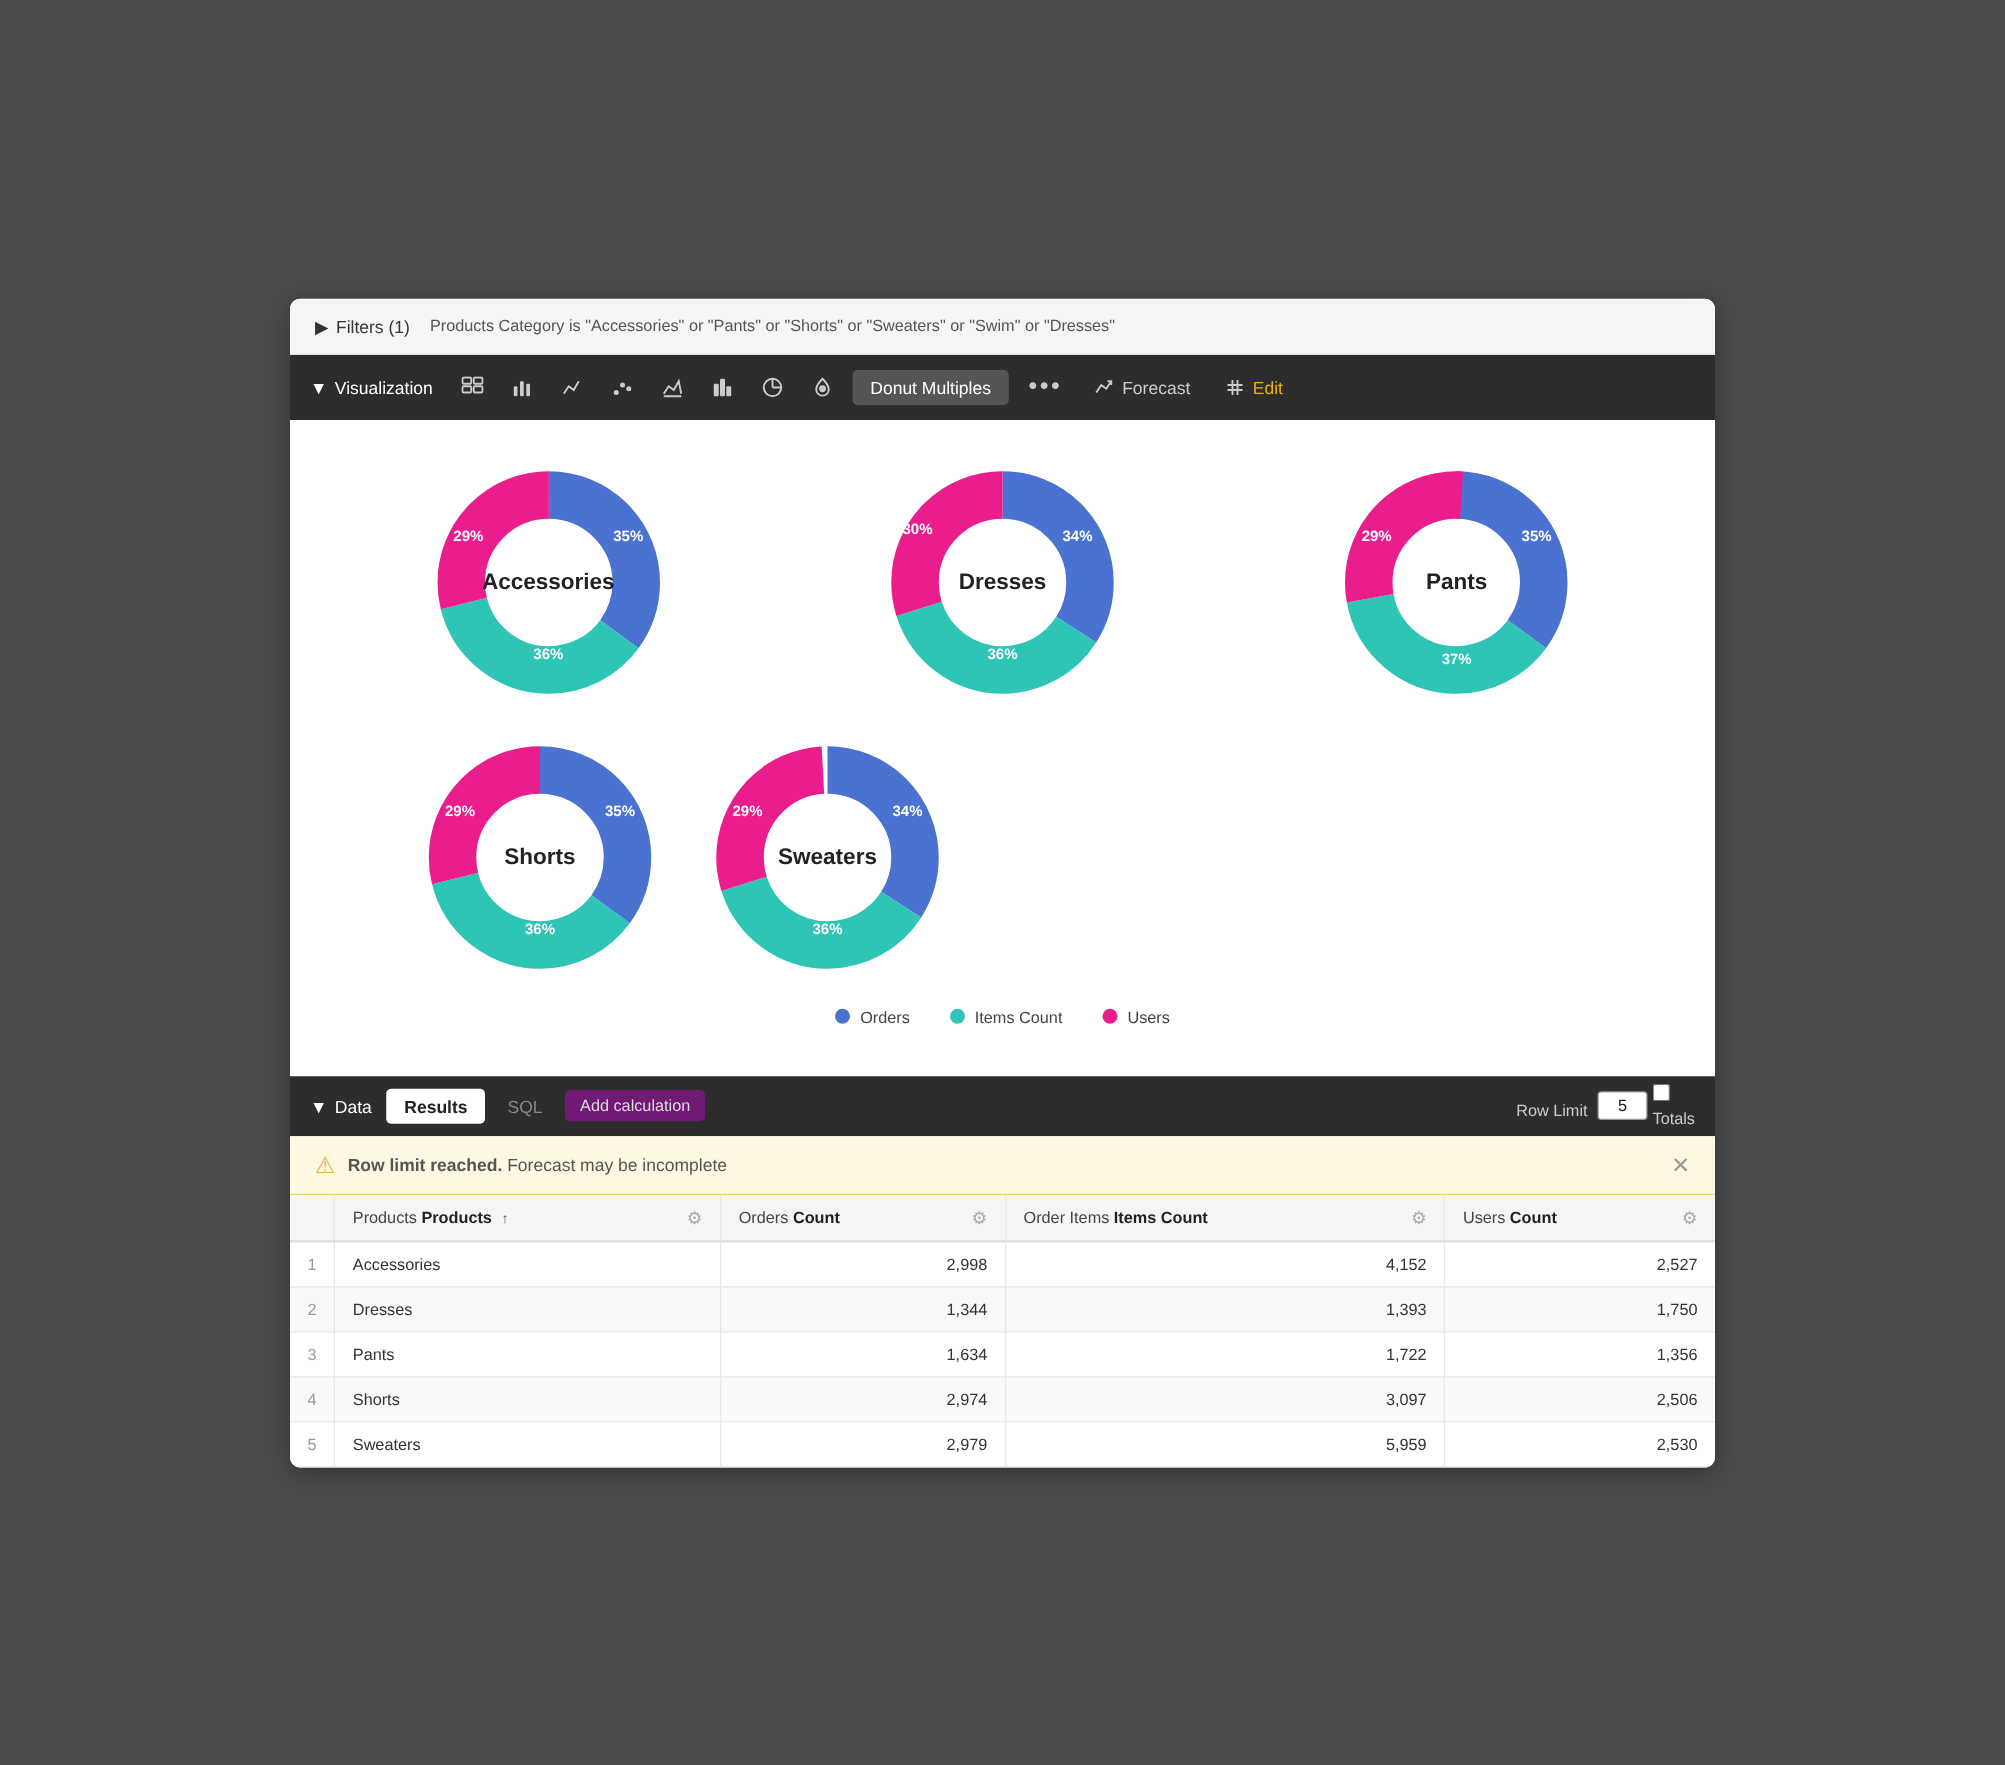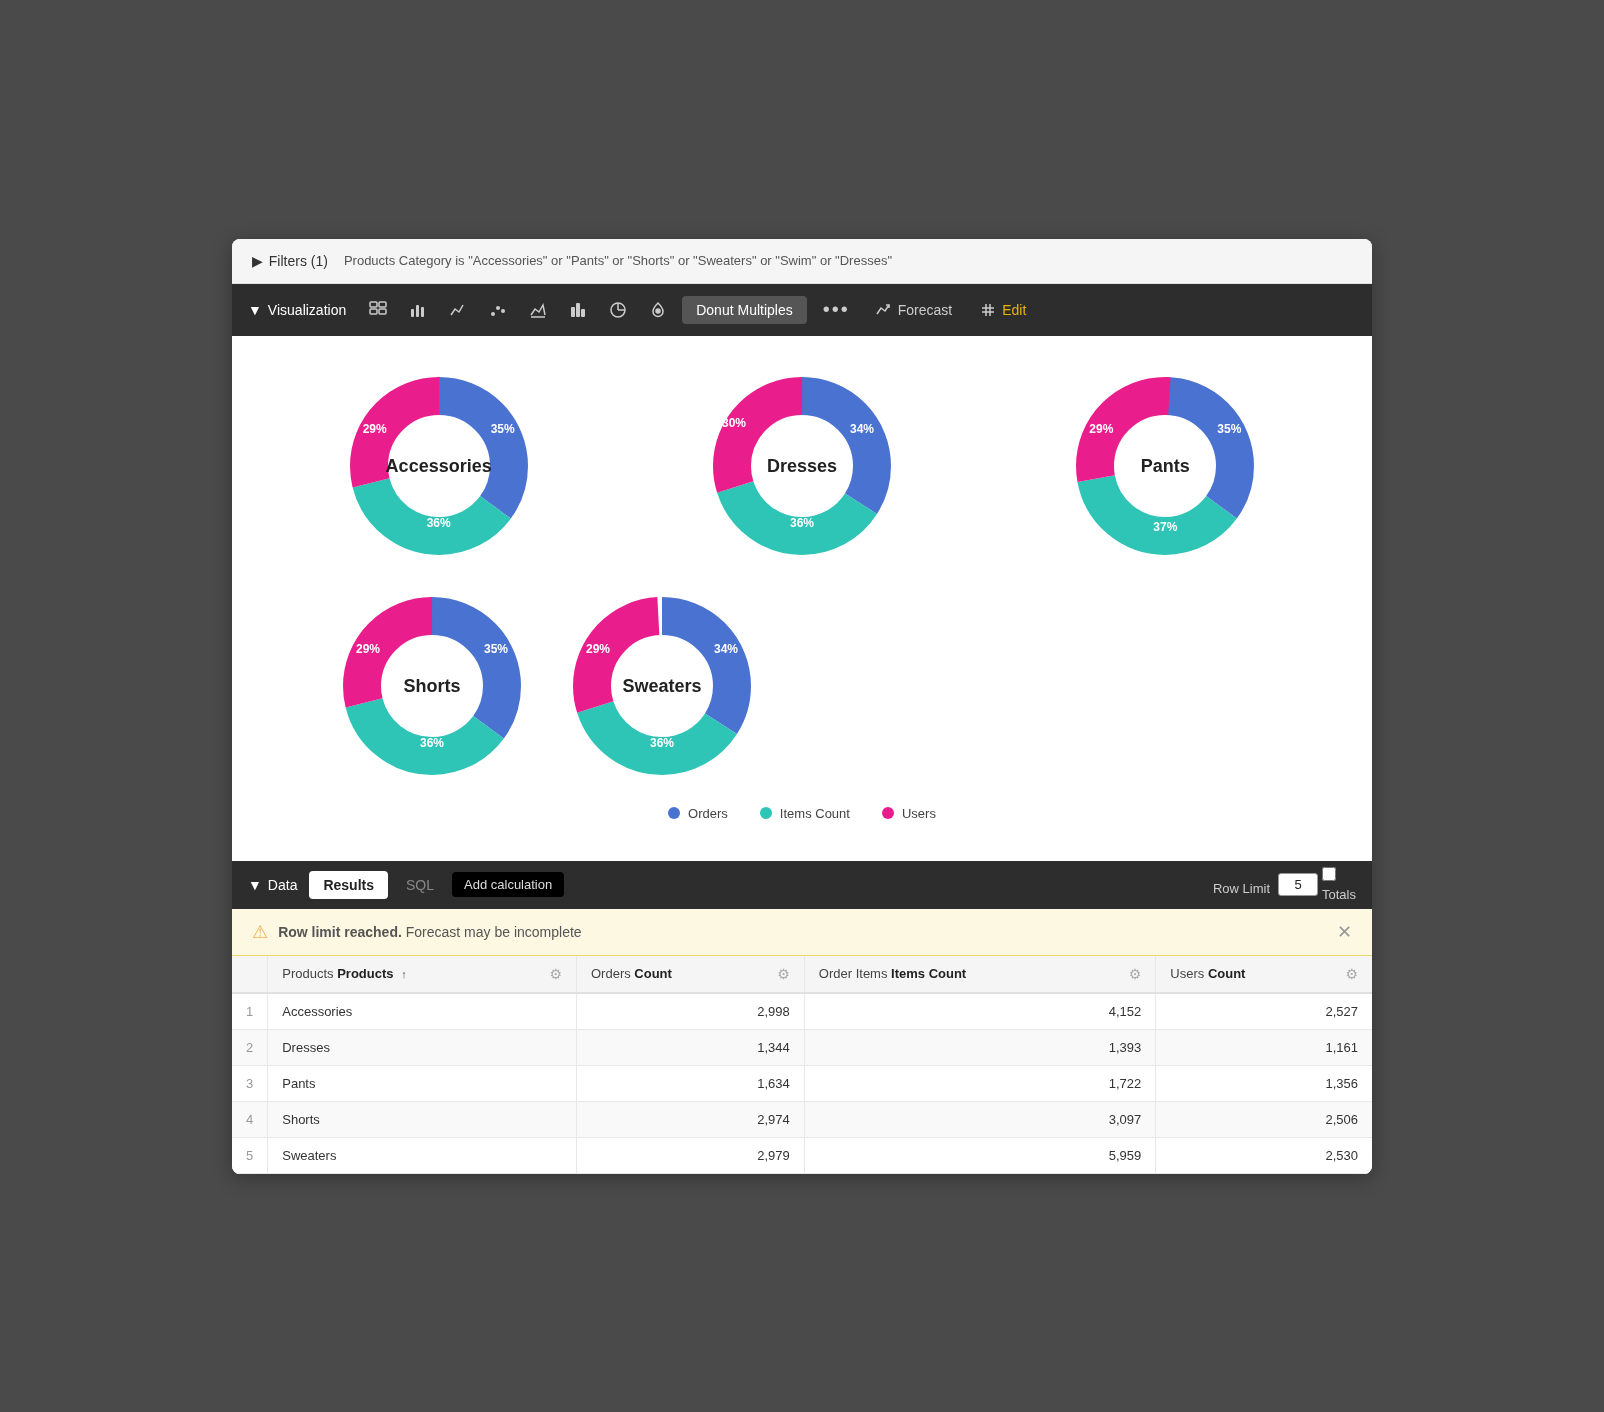--- a/index.html
+++ b/index.html
@@ -187,21 +187,21 @@
       cursor: pointer;
       border-radius: 4px;
     }
     .data-tab.active {
       background: #fff;
       color: #222;
       font-weight: 600;
     }
     .data-tab.dim { color: #888; }
     .add-calc-btn {
-      background: #000000;
+      background: #701a75;
       color: #ddd;
       border-radius: 4px;
       padding: 5px 12px;
       font-size: 13px;
       cursor: pointer;
     }
     .data-spacer { flex: 1; }
     .row-limit-section {
       display: flex;
       align-items: flex-end;
@@ -539,21 +539,21 @@
       <td>Accessories</td>
       <td class="num">2,998</td>
       <td class="num">4,152</td>
       <td class="num">2,527</td>
     </tr>
           <tr>
       <td class="row-num">2</td>
       <td>Dresses</td>
       <td class="num">1,344</td>
       <td class="num">1,393</td>
-      <td class="num">1,161</td>
+      <td class="num">1,750</td>
     </tr>
           <tr>
       <td class="row-num">3</td>
       <td>Pants</td>
       <td class="num">1,634</td>
       <td class="num">1,722</td>
       <td class="num">1,356</td>
     </tr>
           <tr>
       <td class="row-num">4</td>

